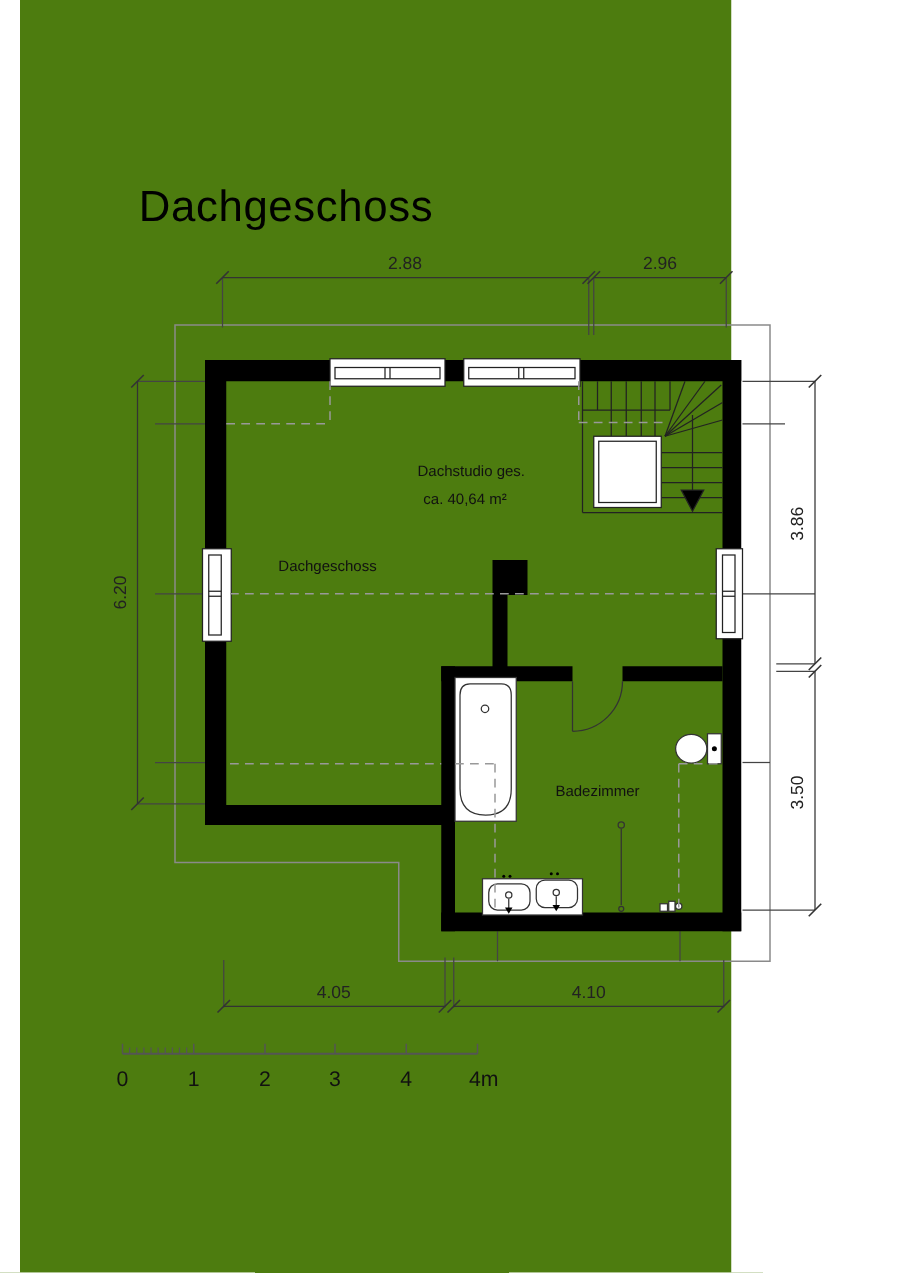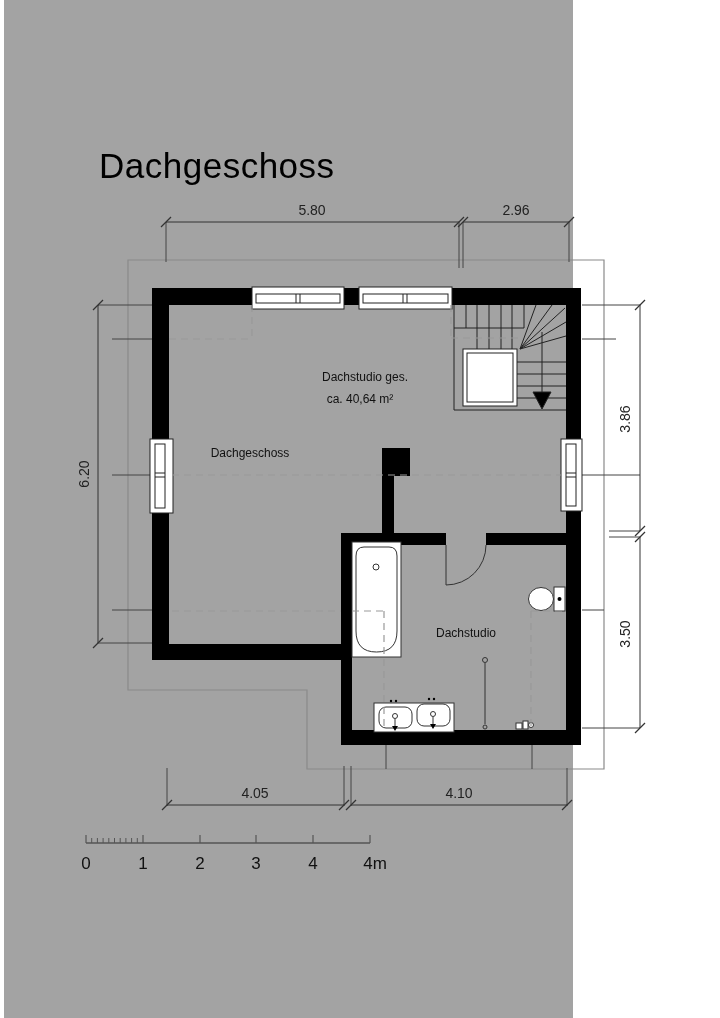--- a/index.html
+++ b/index.html
@@ -1,18 +1,18 @@
 <!DOCTYPE html>
 <html><head>
 <meta charset="utf-8">
 <style>
   html,body{margin:0;padding:0;background:#fff;}
   body{width:720px;height:1018px;position:relative;overflow:hidden;
        font-family:"Liberation Sans","DejaVu Sans",sans-serif;color:#111;}
-  .canvas{position:absolute;left:4px;top:0;width:569px;height:1018px;background:#a3a3a3;}
+  .canvas{position:absolute;left:16px;top:0;width:569px;height:1018px;background:#4d7c0f;}
   svg{position:absolute;left:0;top:0;}
   .txt{position:absolute;white-space:nowrap;transform:translate(-50%,-50%);}
   .title{position:absolute;left:95px;top:146px;font-size:35px;letter-spacing:.5px;color:#000;}
   .dim{font-size:14px;color:#222;}
   .dim.rot{transform:translate(-50%,-50%) rotate(-90deg);}
   .room{font-size:12px;color:#111;}
   .scale-label{font-size:17px;color:#111;}
 </style>
 </head>
 <body>
@@ -220,32 +220,32 @@
         <line x1="104.8" y1="838" x2="104.8" y2="843"></line>
         <line x1="110.5" y1="838" x2="110.5" y2="843"></line>
         <line x1="116.2" y1="838" x2="116.2" y2="843"></line>
         <line x1="121.9" y1="838" x2="121.9" y2="843"></line>
         <line x1="127.6" y1="838" x2="127.6" y2="843"></line>
         <line x1="133.3" y1="838" x2="133.3" y2="843"></line>
       </g>
     </g>
   </svg>
 
-  <div class="txt dim" style="left:308px;top:210px;">5.80</div>
+  <div class="txt dim" style="left:308px;top:210px;">2.88</div>
   <div class="txt dim" style="left:512px;top:210px;">2.96</div>
   <div class="txt dim rot" style="left:80px;top:474px;">6.20</div>
   <div class="txt dim rot" style="left:621px;top:419px;">3.86</div>
   <div class="txt dim rot" style="left:621px;top:634px;">3.50</div>
   <div class="txt dim" style="left:251px;top:793px;text-align:center;">4.05</div>
   <div class="txt dim" style="left:455px;top:793px;">4.10</div>
 
   <div class="txt room" style="left:361px;top:377px;">Dachstudio ges.</div>
   <div class="txt room" style="left:356px;top:399px;">ca. 40,64 m²</div>
   <div class="txt room" style="left:246px;top:453px;">Dachgeschoss</div>
-  <div class="txt room" style="left:462px;top:633px;">Dachstudio</div>
+  <div class="txt room" style="left:462px;top:633px;">Badezimmer</div>
 
   <div class="txt scale-label" style="left:82px;top:864px;">0</div>
   <div class="txt scale-label" style="left:139px;top:864px;">1</div>
   <div class="txt scale-label" style="left:196px;top:864px;">2</div>
   <div class="txt scale-label" style="left:252px;top:864px;">3</div>
   <div class="txt scale-label" style="left:309px;top:864px;">4</div>
   <div class="txt scale-label" style="left:371px;top:864px;">4m</div>
 
 </div>
 

